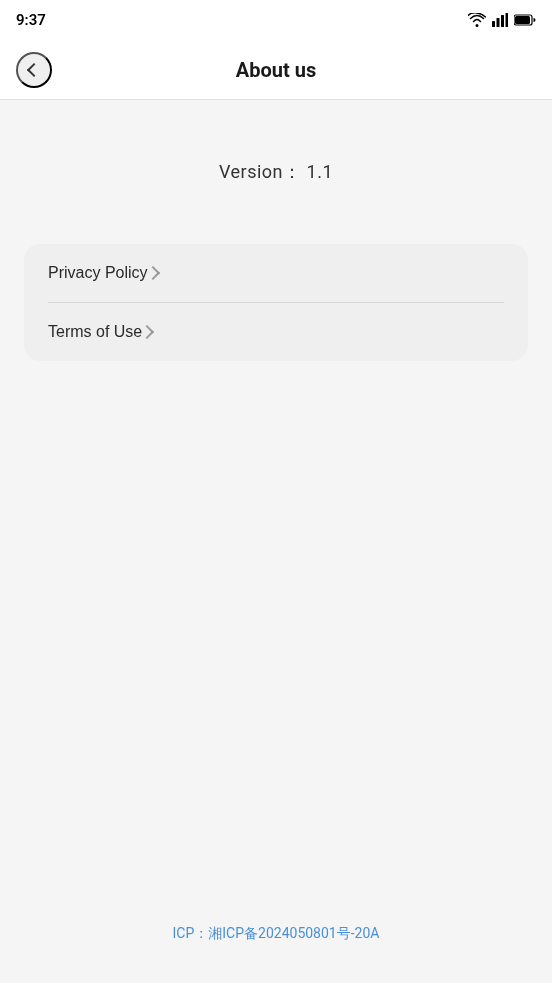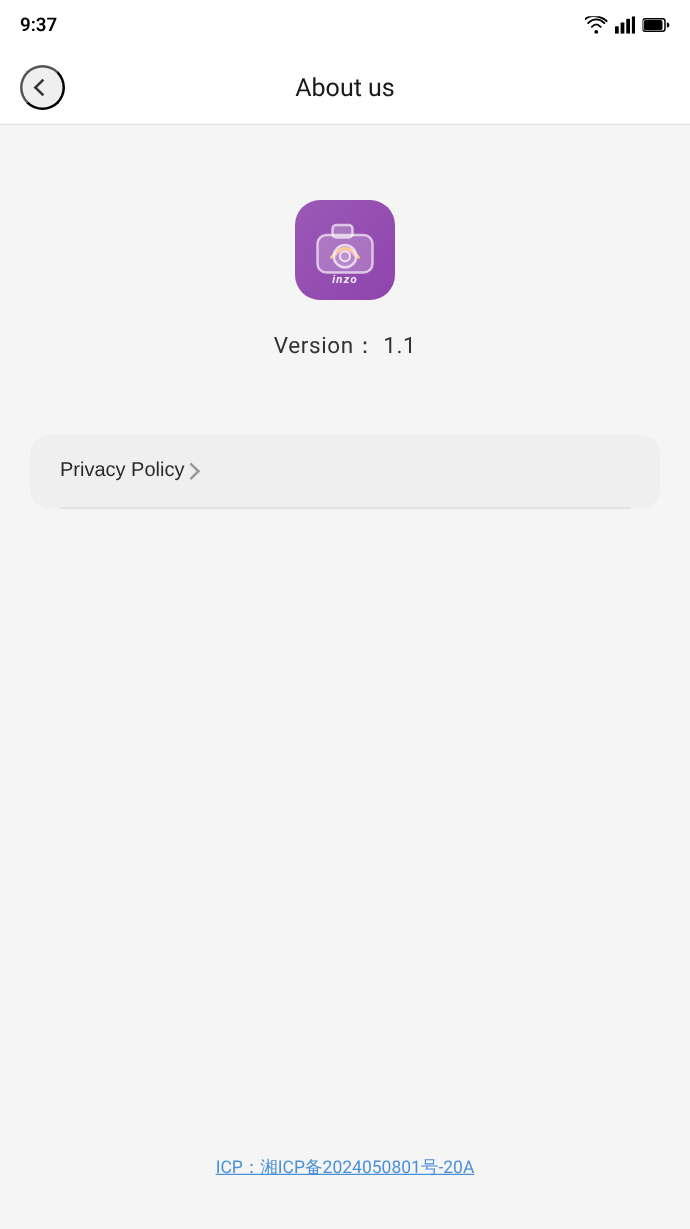--- a/index.html
+++ b/index.html
@@ -68,21 +68,21 @@
     .back-arrow {
       width: 10px;
       height: 10px;
       border-left: 2px solid #333;
       border-bottom: 2px solid #333;
       transform: rotate(45deg);
     }
 
     .header-title {
       font-size: 20px;
-      font-weight: 400;
+      font-weight: 700;
       color: #1a1a1a;
     }
 
     
     .main-content {
       background-color: #f5f5f5;
       display: flex;
       flex-direction: column;
       align-items: center;
       padding: 60px 24px 40px;
@@ -153,21 +153,20 @@
     .footer {
       position: absolute;
       bottom: 40px;
       width: 100%;
       text-align: center;
     }
 
     .icp-link {
       font-size: 14px;
       color: #4a90d9;
-      text-decoration: underline;
       cursor: pointer;
     }
   </style>
 </head>
 <body>
 
 <div class="status-bar">
   <span class="status-time">9:37</span>
   <div class="status-icons">
 
@@ -195,47 +194,35 @@
 
 <div class="header">
   <button class="back-button" aria-label="Back">
     <div class="back-arrow"></div>
   </button>
   <span class="header-title">About us</span>
 </div>
 
 <div class="main-content">
 
-  <div class="app-logo-container">
-    <svg width="80" height="80" viewBox="0 0 80 80">
-
-      <rect x="18" y="28" width="44" height="30" rx="7" fill="rgba(255,255,255,0.22)" stroke="rgba(255,255,255,0.65)" stroke-width="2"></rect>
-
-      <rect x="30" y="20" width="16" height="10" rx="3" fill="rgba(255,255,255,0.22)" stroke="rgba(255,255,255,0.65)" stroke-width="2"></rect>
-
-      <path d="M32 44 Q40 34 48 44" stroke="#ff9de2" stroke-width="2.5" fill="none" stroke-linecap="round"></path>
-      <path d="M29 46 Q40 31 51 46" stroke="#ffc97a" stroke-width="2" fill="none" stroke-linecap="round"></path>
-
-      <circle cx="40" cy="45" r="9" fill="rgba(255,255,255,0.15)" stroke="rgba(255,255,255,0.7)" stroke-width="2"></circle>
-      <circle cx="40" cy="45" r="4" fill="rgba(255,255,255,0.1)" stroke="rgba(255,255,255,0.8)" stroke-width="1.5"></circle>
-
-      <text x="40" y="66" text-anchor="middle" font-size="9" font-weight="bold" fill="rgba(255,255,255,0.9)" font-style="italic" letter-spacing="1">inzo</text>
-    </svg>
-  </div>
 
   <div class="version-text">
     <span>Version：</span>
     <span>1.1</span>
   </div>
 
   <div class="menu-card">
     <button class="menu-item">
       <span class="menu-item-label">Privacy Policy</span>
       <div class="chevron-right"></div>
     </button>
     <div class="menu-divider"></div>
+    <button class="menu-item">
+      <span class="menu-item-label">Terms of Use</span>
+      <div class="chevron-right"></div>
+    </button>
   </div>
 
 </div>
 
 <div class="footer">
   <span class="icp-link">ICP：湘ICP备2024050801号-20A</span>
 </div>
 
 </body></html>

